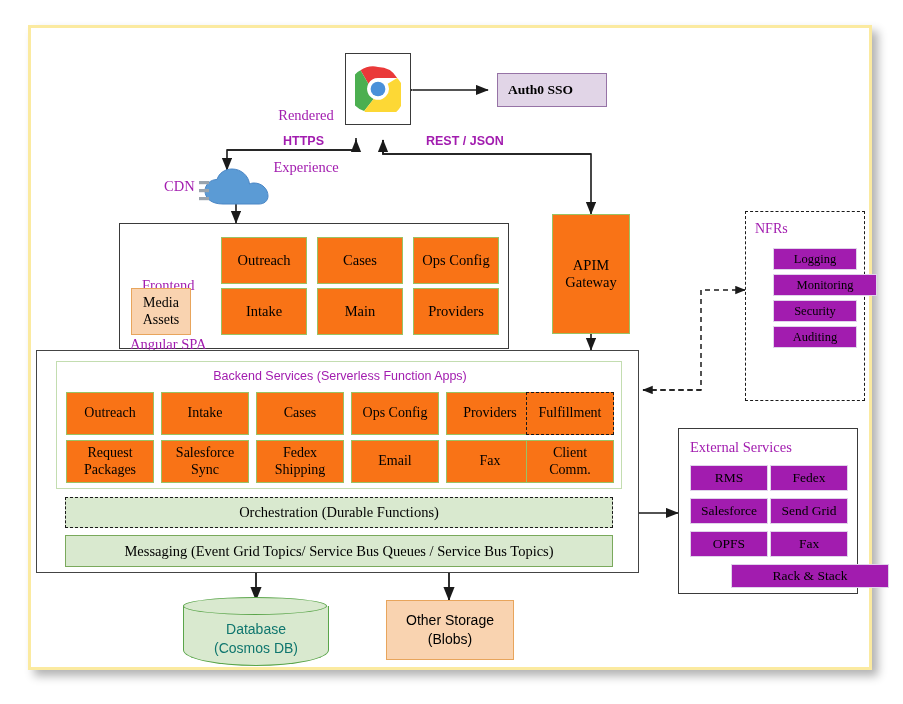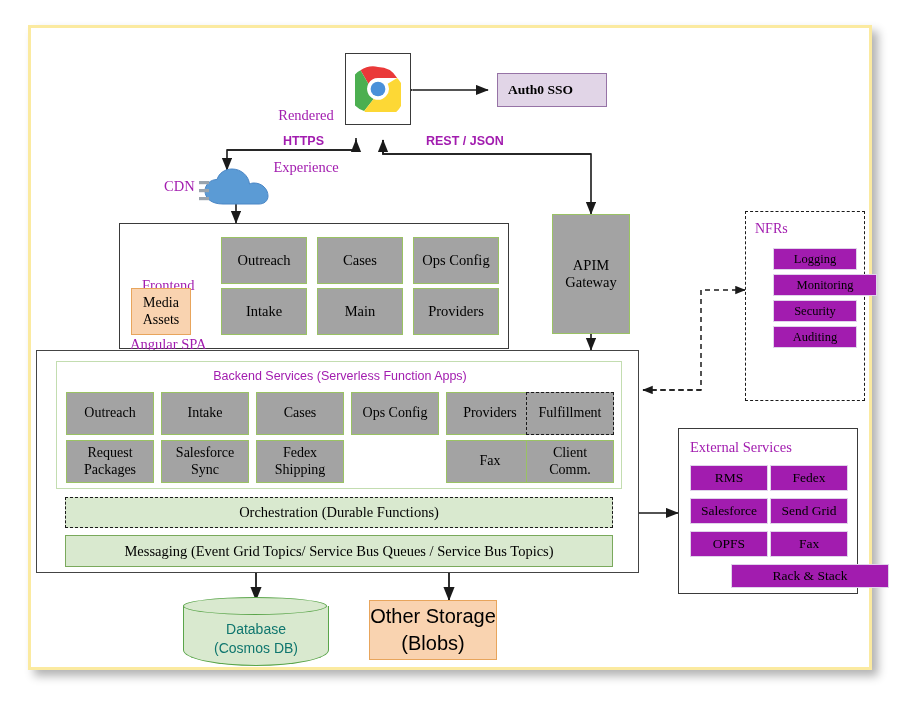--- a/index.html
+++ b/index.html
@@ -32,21 +32,21 @@
     position: absolute;
     box-sizing: border-box;
     display: flex;
     align-items: center;
     justify-content: center;
     text-align: center;
     line-height: 1.15;
     color: #000000;
     font-family: "Liberation Serif", serif;
   }
-  .green      { background: #a3a3a3; border: 1px solid #9ac264; }
+  .green      { background: #f97316; border: 1px solid #9ac264; }
   .lightgreen { background: #d9e9cf; border: 1px solid #7aa95c; }
   .orange     { background: #f9d3b0; border: 1px solid #e8a55c; }
   .purple     { background: #a21caf; border: 1px solid #e0d3ea; }
   .purpleb    { background: #e1d5e7; border: 1px solid #9673a6; }
   .plain      { background: #ffffff; border: 1px solid #3a3a3a; }
   .dashblk    { border: 1.5px dashed #1a1a1a; }
   .nobord     { border: none; }
 
   .label {
     position: absolute;
@@ -194,20 +194,21 @@
           <span>Packages</span>
         </div>
         <div class="node green" style="left:104px; top:78px; width:88px; height:43px; font-size:14px; flex-direction:column;">
           <span>Salesforce</span>
           <span>Sync</span>
         </div>
         <div class="node green" style="left:199px; top:78px; width:88px; height:43px; font-size:14px; flex-direction:column;">
           <span>Fedex</span>
           <span>Shipping</span>
         </div>
+        <div class="node green" style="left:294px; top:78px; width:88px; height:43px; font-size:14px;">Email</div>
         <div class="node green" style="left:389px; top:78px; width:88px; height:43px; font-size:14px;">Fax</div>
         <div class="node green" style="left:469px; top:78px; width:88px; height:43px; font-size:14px; flex-direction:column;">
           <span>Client</span>
           <span>Comm.</span>
         </div>
       </div>
 
       <div class="node lightgreen dashblk" style="left:28px; top:146px; width:548px; height:31px; font-size:14.5px;">Orchestration (Durable Functions)</div>
 
       <div class="node lightgreen" style="left:28px; top:184px; width:548px; height:32px; font-size:14.5px;">Messaging (Event Grid Topics/ Service Bus Queues / Service Bus Topics)</div>
@@ -228,20 +229,20 @@
                 background:#d9e9cf; border:1.6px solid #5aa54a; border-top:none;
                 border-radius:0 0 50% 50%/0 0 16px 16px; box-sizing:border-box;">
       <div class="cyl-top"></div>
       <div style="position:absolute; left:0; top:14px; width:100%; text-align:center;
                   font-family:'Liberation Sans',sans-serif; font-size:14px; line-height:1.35; color:#0f766e;">
         <div>Database</div>
         <div>(Cosmos DB)</div>
       </div>
     </div>
 
-    <div class="node orange" style="left:338px; top:572px; width:128px; height:60px; flex-direction:column;
-                font-family:'Liberation Sans',sans-serif; font-size:20px; line-height:1.35;">
+    <div class="node orange" style="left:355px; top:572px; width:128px; height:60px; flex-direction:column;
+                font-family:'Liberation Sans',sans-serif; font-size:14px; line-height:1.35;">
       <span>Other Storage</span>
       <span>(Blobs)</span>
     </div>
 
   </div>
 </div>
 
 </body></html>

